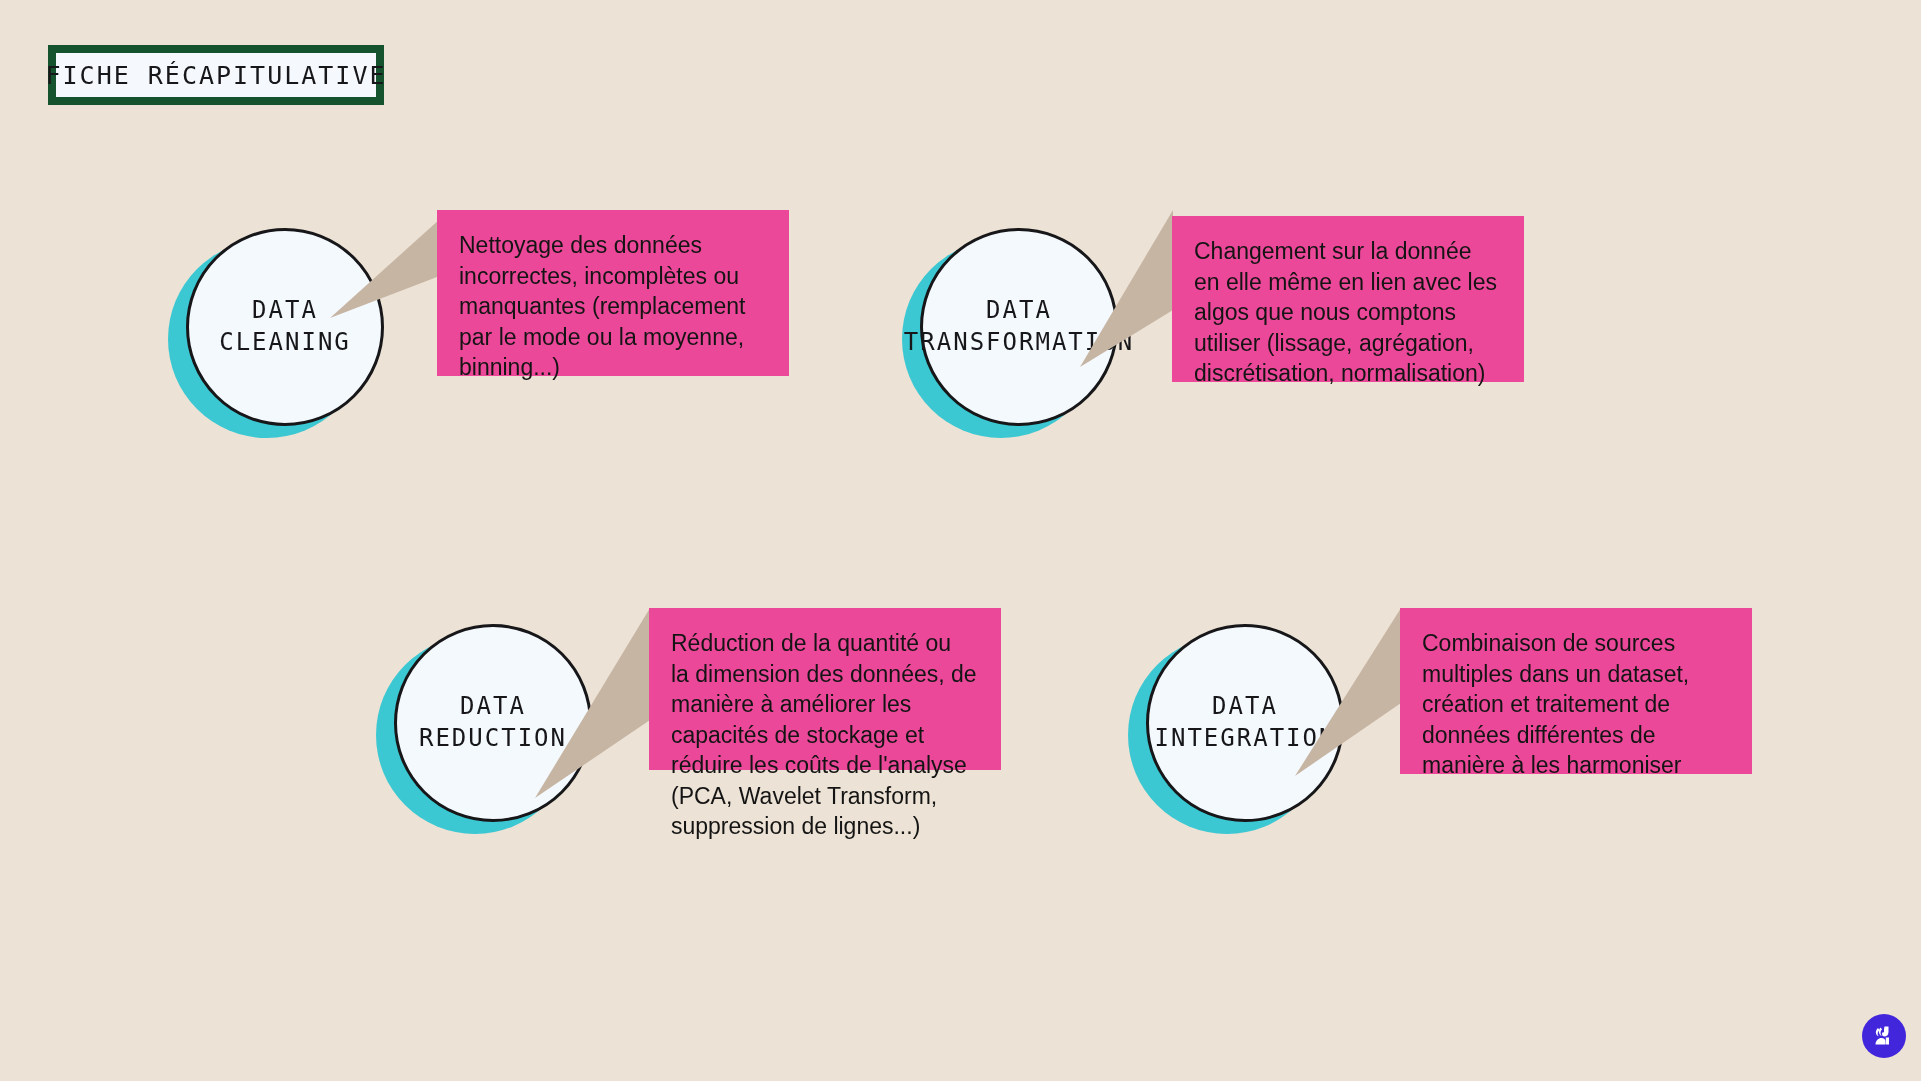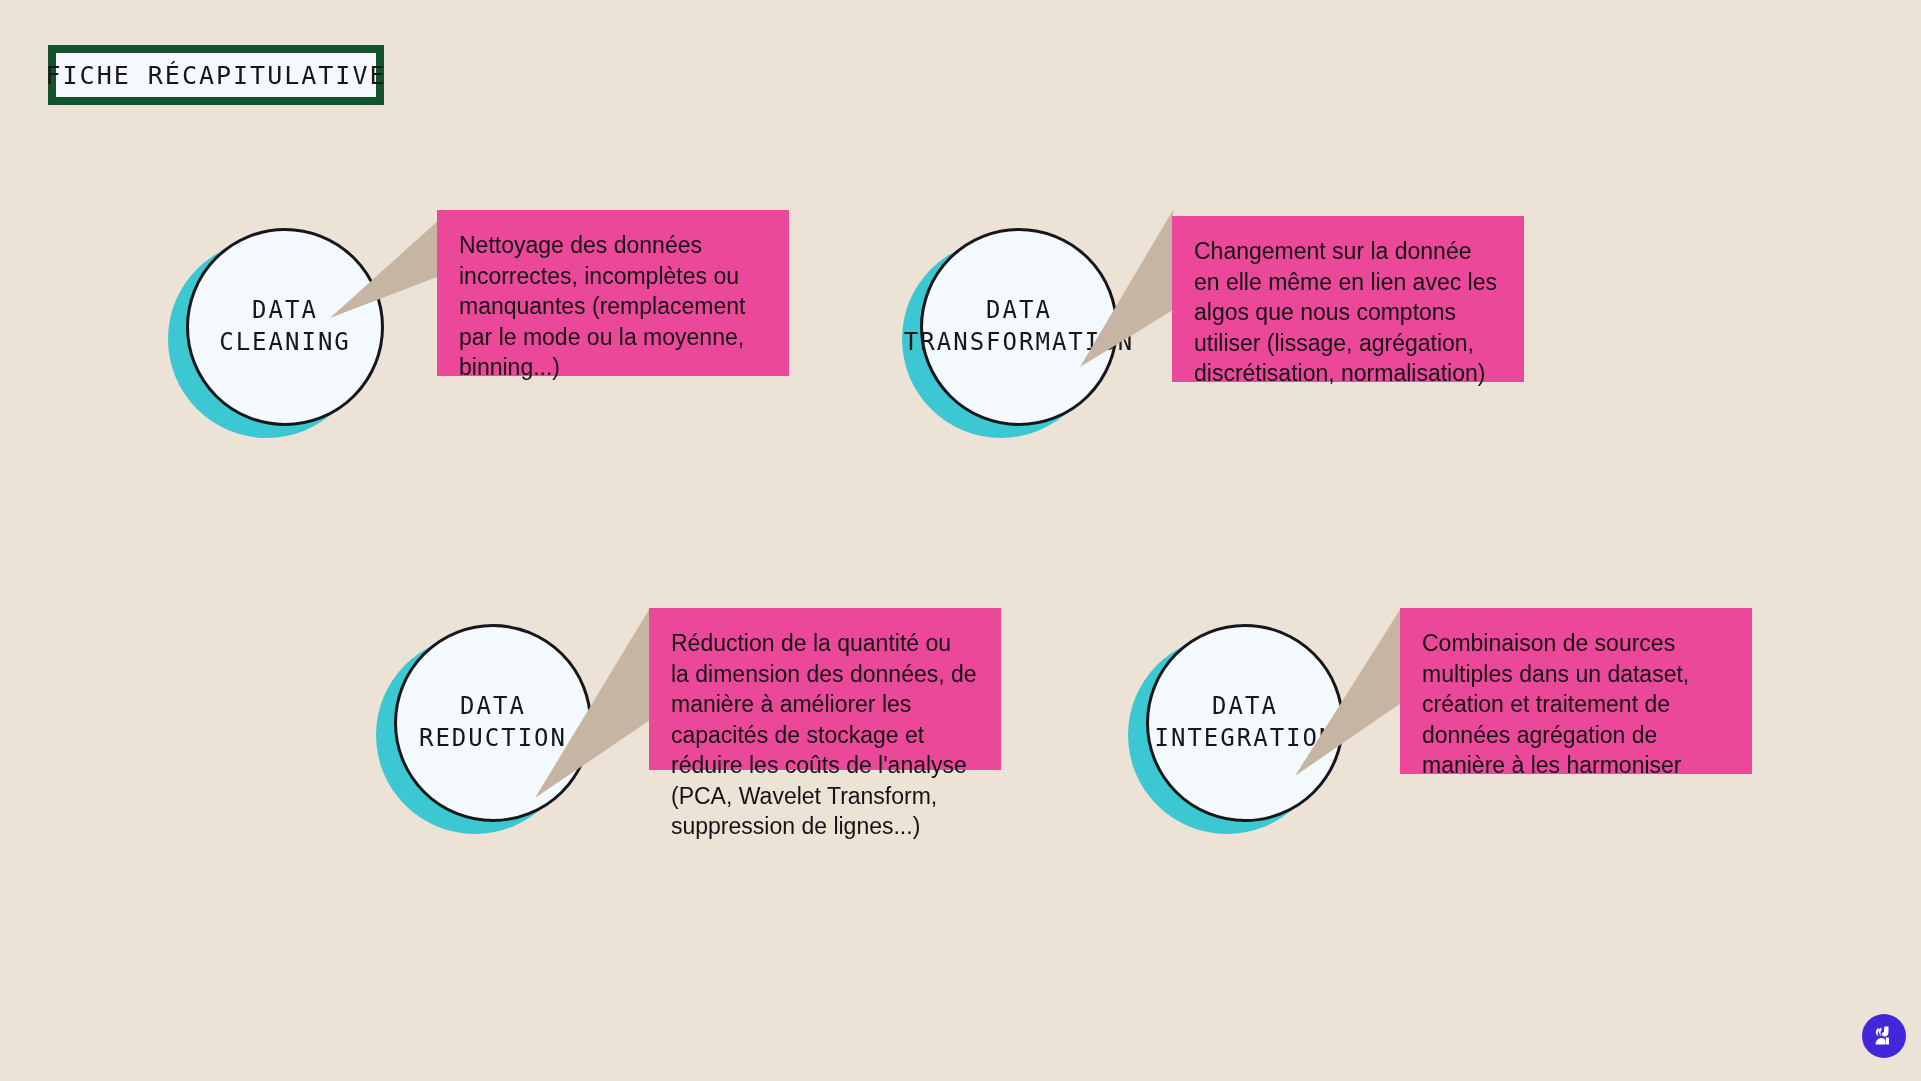--- a/index.html
+++ b/index.html
@@ -184,21 +184,21 @@
 </div>
 
 <svg style="position:absolute; left:1295px; top:608px; width:106px; height:170px; overflow:visible;">
   <polygon points="106,0 106,95 0,168" fill="#c7b5a4"></polygon>
 </svg>
 
 <div class="callout" style="left:1400px; top:608px; width:352px; height:166px;">
   <div class="ctext">Combinaison de sources
 multiples dans un dataset,
 création et traitement de
-données agrégation de
+données différentes de
 manière à les harmoniser</div>
 </div>
 
 <div id="logo-badge">
   <svg width="26" height="26" viewBox="0 0 26 26">
     <path d="M7 5 C4 7.5 4 12 8 13.5 C6 12 6.5 8.5 8.5 7 Z" fill="#ffffff"></path>
     <path d="M9.5 4.5 C7 7 7.2 11.5 11 13.2 C9 11.6 9 8 11 6.2 Z" fill="#ffffff"></path>
     <path d="M13.5 3.5 L17.5 3.5 L17.5 9 C17.5 12 15.5 13.5 13.5 13.5 C12 13.5 11 12.5 11 11 C11 9.5 12 9 13 9.5 L13 6 Z" fill="#ffffff"></path>
     <path d="M4.5 21.5 C4.5 17.5 7.5 15 10.5 15 C13 15 14.5 16.5 14.5 18.5 L14.5 21.5 Z" fill="#ffffff"></path>
     <rect x="14.8" y="14.5" width="3.2" height="7" fill="#ffffff"></rect>

